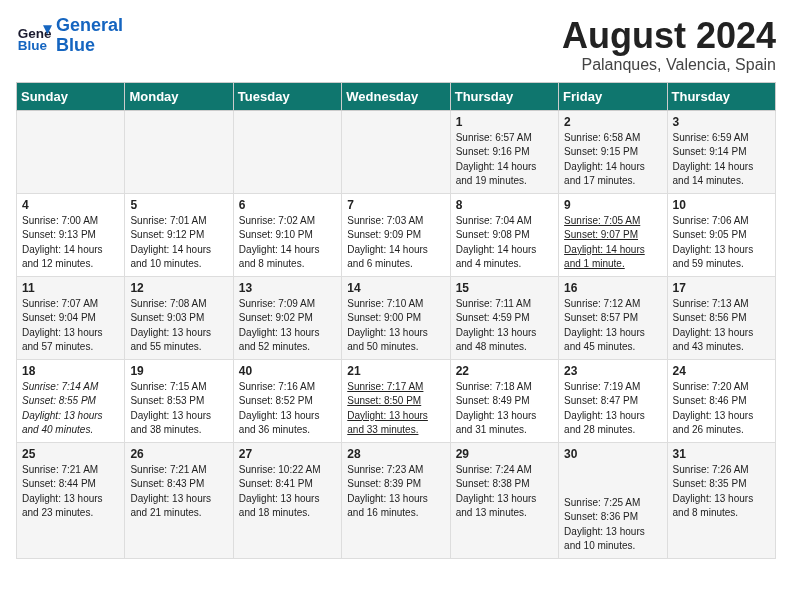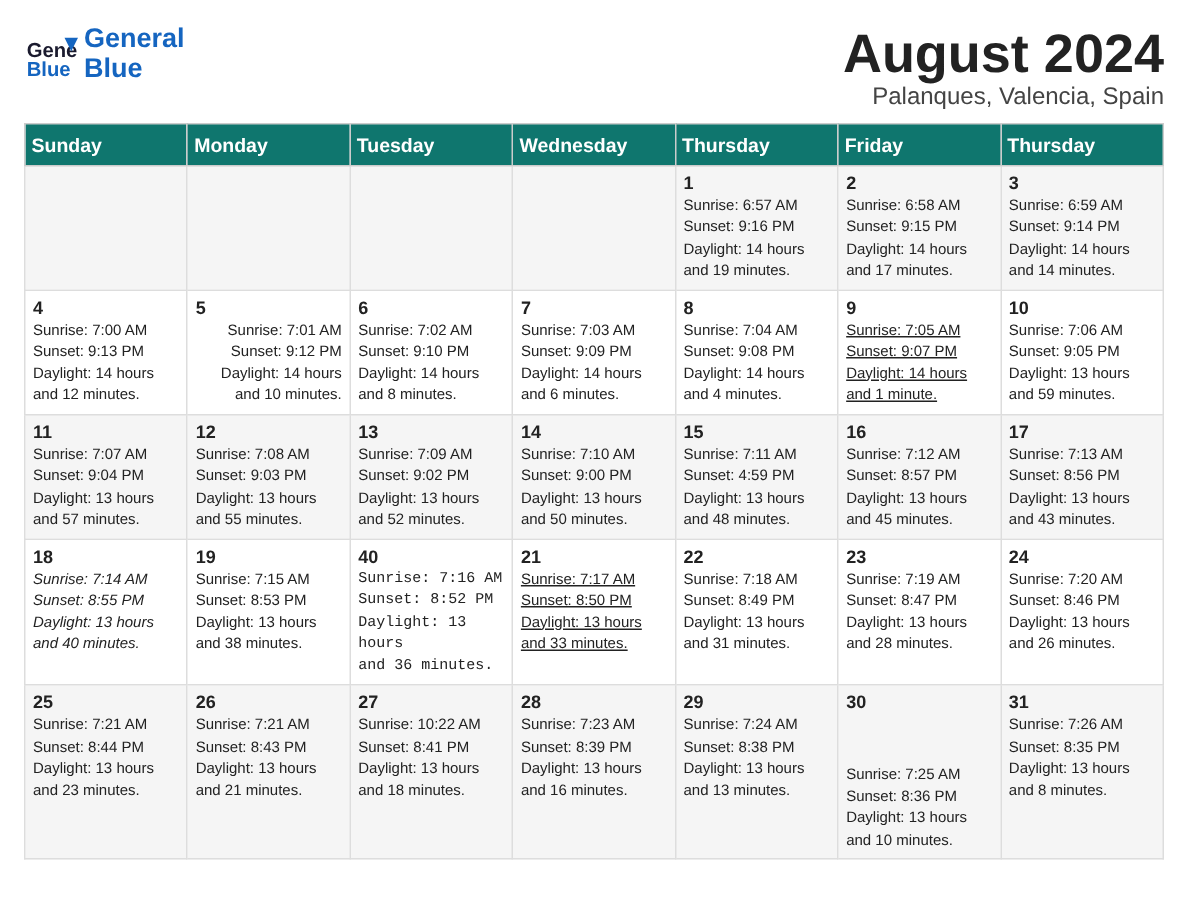--- a/index.html
+++ b/index.html
@@ -160,21 +160,21 @@
       <tr>
         <td>
           <span class="day-num">4</span>
           <div class="day-info" style="white-space: pre-line;">Sunrise: 7:00 AM
 Sunset: 9:13 PM
 Daylight: 14 hours
 and 12 minutes.</div>
         </td>
         <td>
           <span class="day-num">5</span>
-          <div class="day-info" style="white-space: pre-line; text-align: right;">Sunrise: 7:01 AM
+          <div class="day-info" style="white-space: pre-line;">Sunrise: 7:01 AM
 Sunset: 9:12 PM
 Daylight: 14 hours
 and 10 minutes.</div>
         </td>
         <td>
           <span class="day-num">6</span>
           <div class="day-info" style="white-space: pre-line;">Sunrise: 7:02 AM
 Sunset: 9:10 PM
 Daylight: 14 hours
 and 8 minutes.</div>
@@ -269,21 +269,21 @@
         </td>
         <td>
           <span class="day-num">19</span>
           <div class="day-info" style="white-space: pre-line;">Sunrise: 7:15 AM
 Sunset: 8:53 PM
 Daylight: 13 hours
 and 38 minutes.</div>
         </td>
         <td>
           <span class="day-num">40</span>
-          <div class="day-info" style="white-space: pre-line; font-family: Liberation Mono, monospace;">Sunrise: 7:16 AM
+          <div class="day-info" style="white-space: pre-line;">Sunrise: 7:16 AM
 Sunset: 8:52 PM
 Daylight: 13 hours
 and 36 minutes.</div>
         </td>
         <td>
           <span class="day-num">21</span>
           <div class="day-info" style="white-space: pre-line; text-decoration: underline;">Sunrise: 7:17 AM
 Sunset: 8:50 PM
 Daylight: 13 hours
 and 33 minutes.</div>

